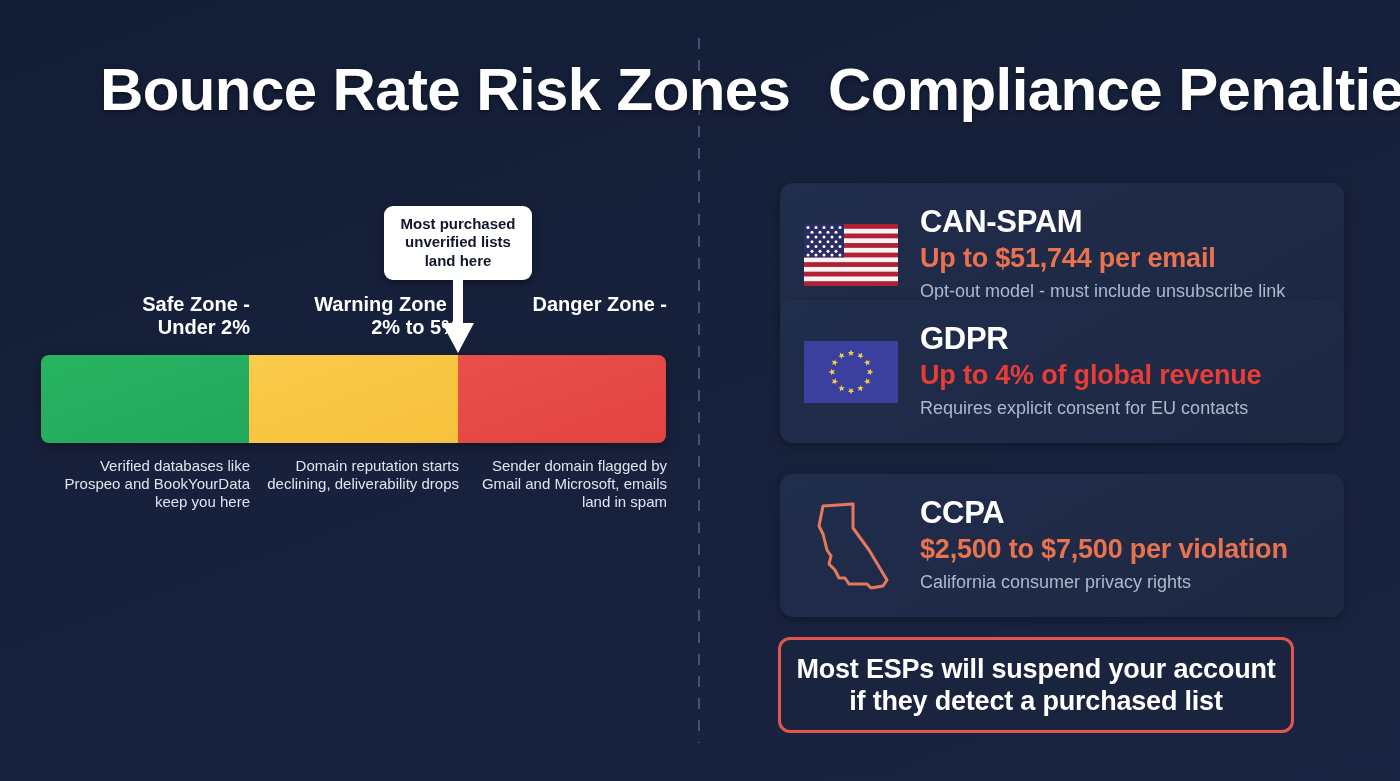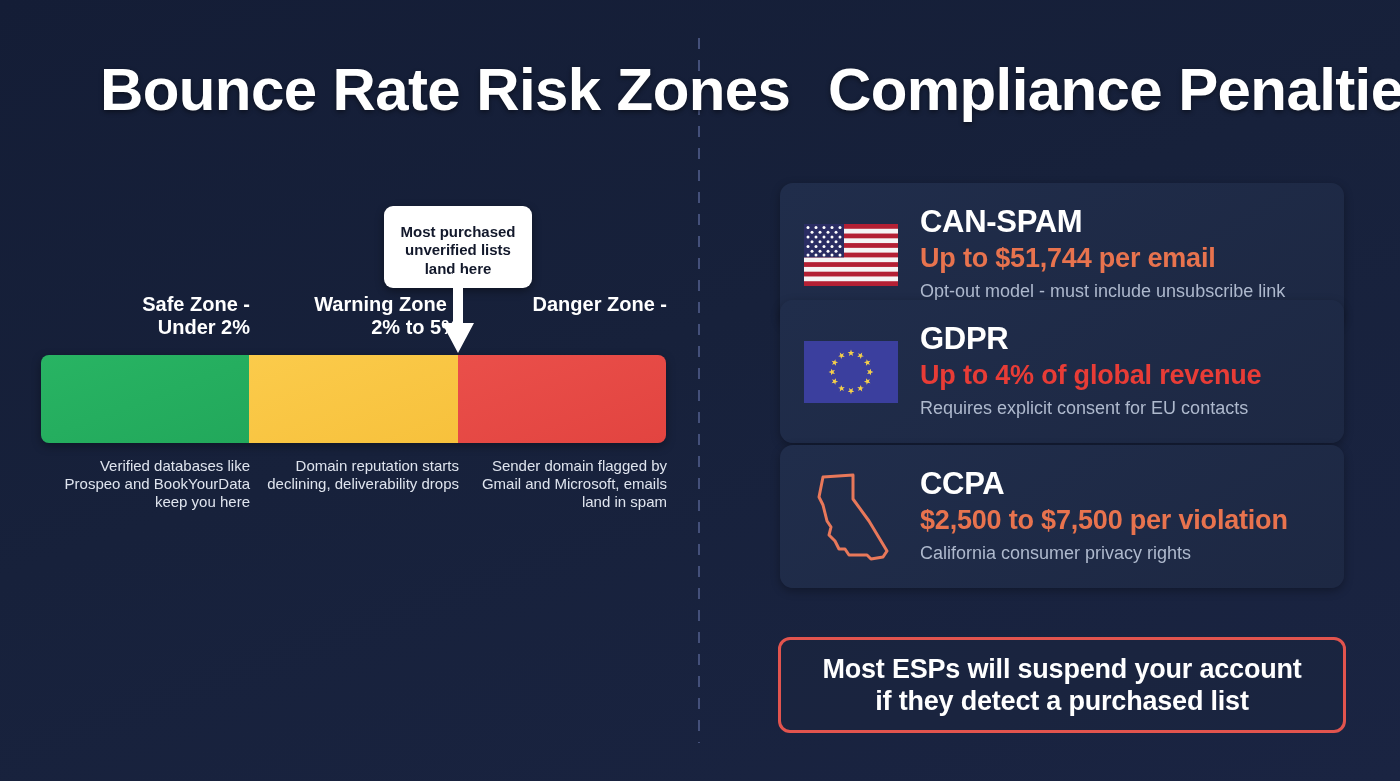--- a/index.html
+++ b/index.html
@@ -54,56 +54,56 @@
     position:absolute; top:457px; width:210px; text-align:right;
     font-size:15px; color:#dfe4ee; line-height:1.21;
   }
   #zd0 { left:40px; }
   #zd1 { left:249px; }
   #zd2 { left:457px; }
 
   
   #callout {
     position:absolute; left:384px; top:206px; width:148px;
-    background:#ffffff; border-radius:9px; padding:17px 8px 10px;
+    background:#ffffff; border-radius:9px; padding:9px 8px 10px;
     text-align:center; font-size:15px; font-weight:bold;
     color:#12182b; line-height:1.22;
     box-shadow:0 3px 9px rgba(0,0,0,.4);
   }
   #callout-arrow { position:absolute; left:440px; top:273px; width:36px; height:82px; }
 
   
   .pen-card {
     position:absolute; left:780px; width:564px; height:143px;
     background:linear-gradient(150deg,#202d4b 0%, #1d2843 100%);
     border-radius:13px;
     box-shadow:0 3px 10px rgba(0,0,0,.3);
   }
   #card0 { top:145px;margin-top:38px; }
   #card1 { top:300px; }
-  #card2 { top:445px;padding-left:17px; }
+  #card2 { top:474px;padding-left:17px; }
 
   .pen-flag {
     position:absolute; left:24px; top:50%; transform:translateY(-50%);
     width:94px; height:64px; display:flex; align-items:center; justify-content:center;
   }
   .pen-body { position:absolute; left:140px; top:22px; right:16px; }
   .pen-name {
     font-size:31px; font-weight:bold; color:#ffffff; line-height:1.1;
     letter-spacing:-0.3px;
   }
   .pen-amount {
     font-size:27px; font-weight:bold; line-height:1.25; margin-top:3px;
     letter-spacing:-0.2px;
   }
   .pen-note { font-size:18px; color:#aeb9cd; line-height:1.25; margin-top:4px; }
 
   
   #esp-warning {
-    position:absolute; left:778px; top:637px; width:568px; height:96px;
+    position:absolute; left:778px; top:637px; width:516px; height:96px;
     border:3px solid #e2544e; border-radius:12px;
     display:flex; align-items:center; justify-content:center;
     background:rgba(28,39,64,.35);
   }
   #esp-warning .txt {
     text-align:center; font-size:27px; font-weight:bold; color:#ffffff;
     line-height:1.2; letter-spacing:-0.2px;
   }
 </style>
 </head>

